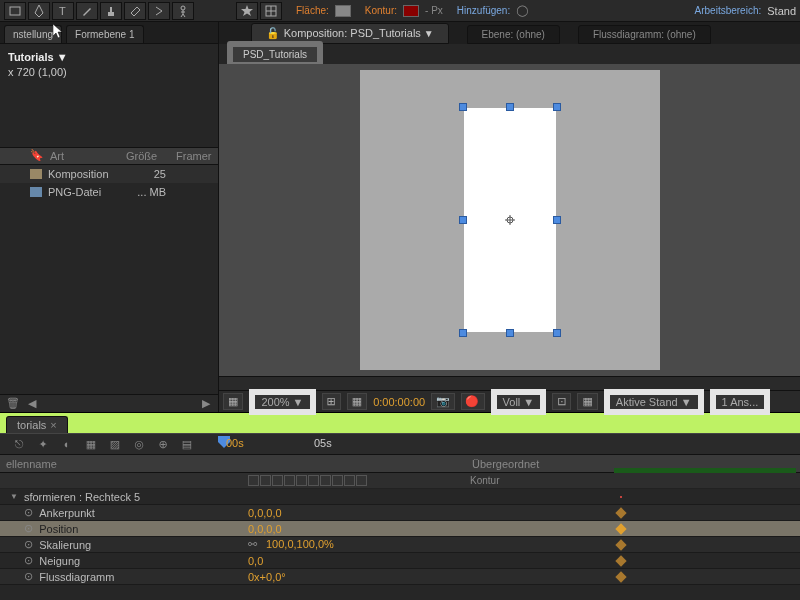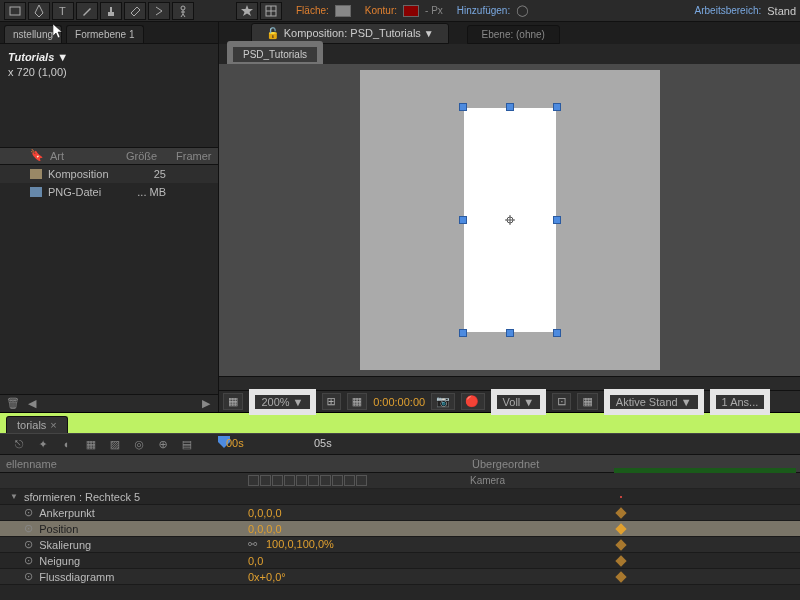--- a/index.html
+++ b/index.html
@@ -14,21 +14,21 @@
 .swatch-fill { background: #888; }
 .swatch-stroke { background: #800; }
 .tool-px { color: #888; margin-left: 4px; font-size: 10px; }
 .workspace-label { color: #7aa8e0; margin-left: auto; font-size: 10px; }
 
 .main { display: flex; height: 390px; }
 .left-panel { width: 218px; background: #262626; display: flex; flex-direction: column; }
 .tabrow { height: 22px; background: #1e1e1e; border-bottom: 1px solid #111; display: flex; padding: 2px 4px 0; gap: 4px; align-items: flex-end; }
 .tab { background: #333; padding: 3px 8px; border: 1px solid #111; border-bottom: none; color: #bbb; font-size: 10px; border-radius: 3px 3px 0 0;}
 .proj-info { padding: 6px 8px; color: #ccc; line-height: 1.4; font-size: 10px; }
-.bold { font-weight: bold; color: #eee; font-style: italic; }
+.bold { font-weight: bold; color: #eee; }
 .proj-list { flex: 1; }
 .col-head { height: 18px; background: #3a3a3a; border-top: 1px solid #111; border-bottom: 1px solid #111; display: flex; align-items: center; padding-left: 30px; font-size: 10px; color: #888; }
 .col-h1 { width: 76px; }
 .col-h2 { width: 50px; }
 .col-h3 { flex: 1; }
 .row { height: 18px; display: flex; align-items: center; padding-left: 30px; font-size: 10px; color: #bbb; }
 .row.alt { background: #2e2e2e; }
 .file-icon { width: 12px; height: 10px; background: #998866; margin-right: 6px; }
 .r1 { width: 76px; }
 .r2 { width: 50px; text-align: right; padding-right: 8px; }
@@ -208,20 +208,21 @@
       <span style="flex:1"></span>
       <span class="scroll-right">▶</span>
     </div>
   </div>
 
   <div class="right-side">
     <div class="viewer-tabs">
       <span style="width:12px"></span>
       <span class="vtab active"><span class="lock">🔓</span><span>Komposition: PSD_Tutorials</span> ▼</span>
       <span class="vtab">Ebene: (ohne)</span>
+      <span class="vtab">Flussdiagramm: (ohne)</span>
     </div>
     <div class="subtab-row">
       <span class="subtab">PSD_Tutorials</span>
     </div>
     <div class="canvas-area">
       <div class="artboard">
         <div class="shape">
           <div class="handle h-tl"></div>
           <div class="handle h-tm"></div>
           <div class="handle h-tr"></div>
@@ -290,21 +291,21 @@
         <span class="sw"></span>
         <span class="sw"></span>
         <span class="sw"></span>
         <span class="sw"></span>
         <span class="sw"></span>
         <span class="sw"></span>
         <span class="sw"></span>
         <span class="sw"></span>
         <span class="sw"></span>
     </div>
-    <div class="tl-sw3">Kamera</div>
+    <div class="tl-sw3">Kontur</div>
   </div>
   <div class="tl-layer">
     <div class="tlc1">
         <span class="tri">▼</span>
         <span>sformieren : Rechteck 5</span>
       </div>
     <div class="tlc2"></div>
       <div class="tlc3"></div>
     <div class="tl-track">
         <div style="position:absolute;left:16px;top:7px;width:2px;height:2px;background:#c5443f"></div>

